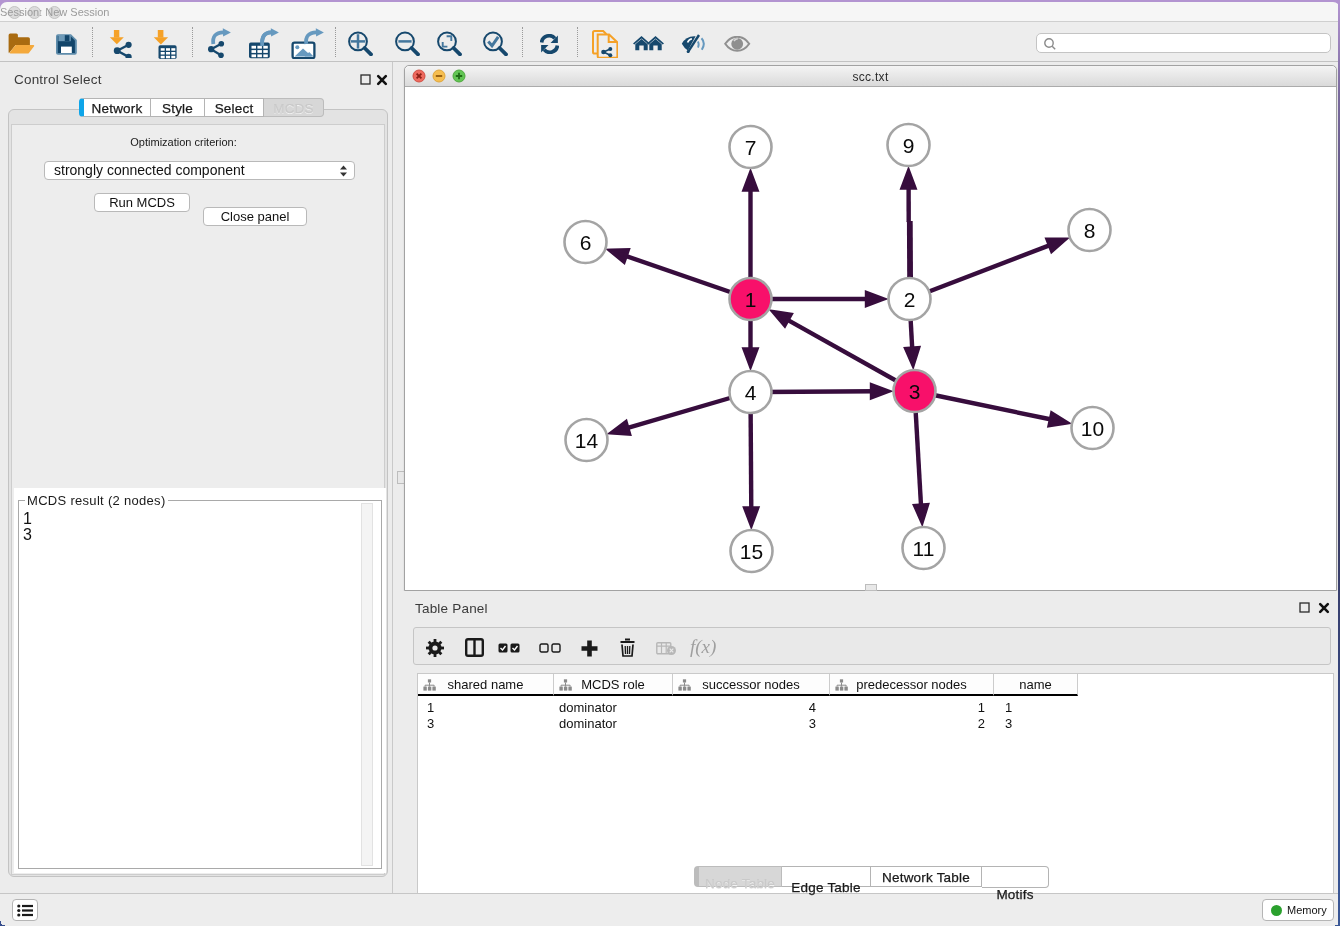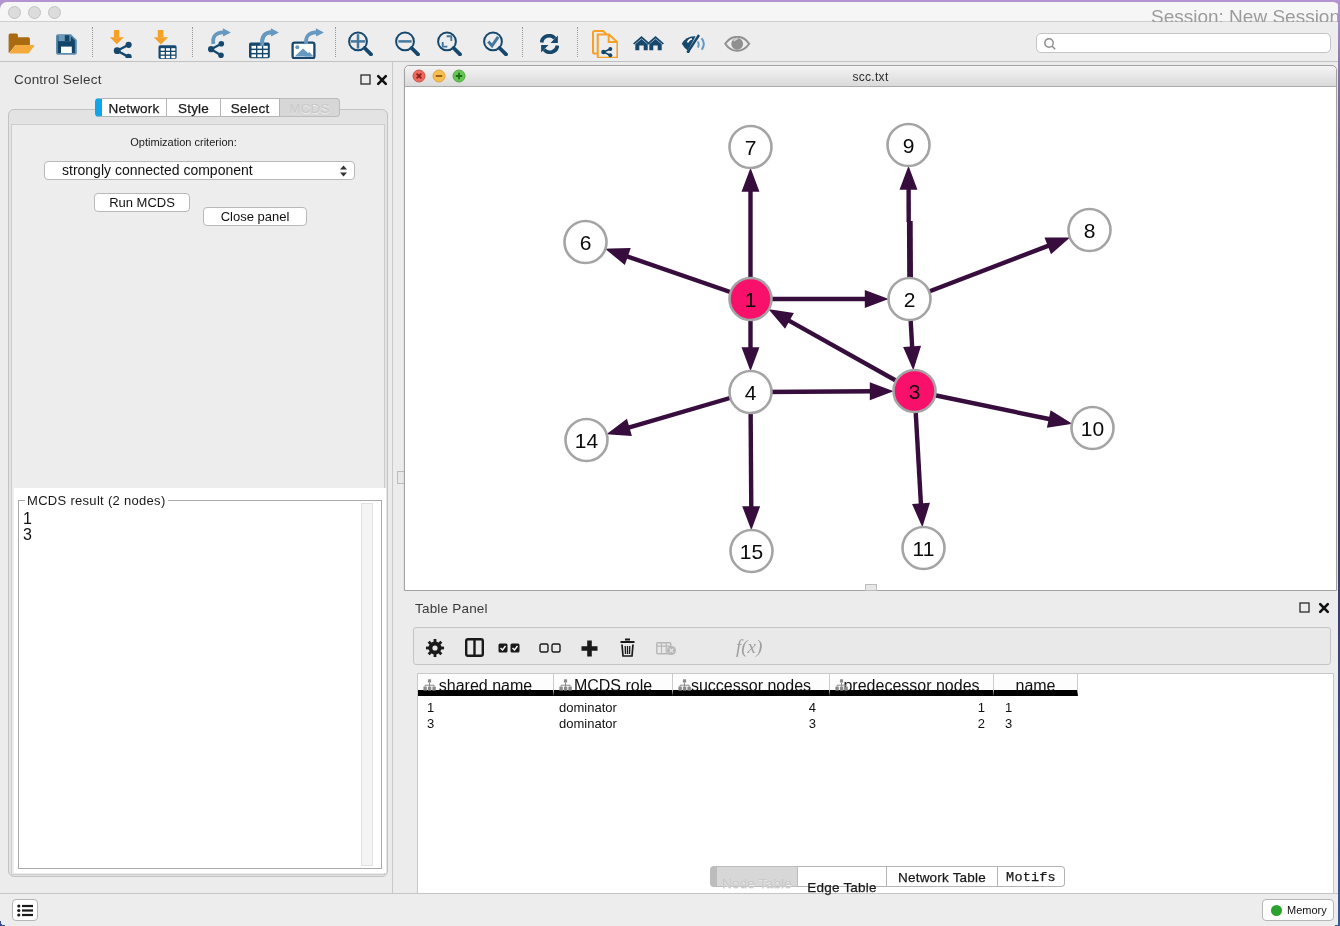--- a/index.html
+++ b/index.html
@@ -6,59 +6,59 @@
 html,body { width:1340px; height:926px; overflow:hidden; }
 body { font-family:"Liberation Sans", sans-serif; background:#ececec; position:relative; }
 .abs { position:absolute; }
 
 
 #desktop { left:0; top:0; width:1340px; height:12px; background:#b394d1; }
 #titlebar { left:0; top:2px; width:1340px; height:20px; background:#f6f6f6; border-bottom:1px solid #cfcfcf; border-radius:7px 7px 0 0; }
 #deskright { right:0; top:2px; width:2.5px; height:924px; background:linear-gradient(#b394d1 0%, #7a6a9e 10%, #4a4472 30%, #3a3a62 55%, #354d8c 85%, #3a5796 100%); z-index:50; }
 .deskcorner { width:5px; height:5px; top:921px; z-index:51; }
 .tdot { position:absolute; top:4px; width:13px; height:13px; border-radius:50%; background:#dcdcdc; border:1px solid #c3c3c3; }
-#ttitle { position:absolute; left:0; right:0; top:4px; text-align:right; font-size:19px; color:#9b9b9b; }
+#ttitle { position:absolute; left:0; right:0; top:4px; text-align:left; font-size:11px; color:#9b9b9b; }
 
 
 #toolbar { left:0; top:22px; width:1340px; height:40px; background:#ededed; border-bottom:1px solid #c2c2c2; }
 .tsep { position:absolute; top:5px; height:30px; width:0; border-left:1px dotted #9a9a9a; }
 .ticon { position:absolute; top:8px; }
 #searchbox { position:absolute; left:1036px; top:11px; width:295px; height:20px; background:#fff; border:1px solid #c4c4c4; border-radius:5px; }
 
 
 #cpanel { left:0; top:62px; width:393px; height:831px; background:#ececec; border-right:1px solid #c9c9c9; }
 .paneltitle { font-size:13.5px; letter-spacing:0.2px; color:#3a3a3a; }
 
 .tabrow { position:absolute; display:flex; z-index:5; }
 .tab { font-size:13.5px; font-weight:normal; -webkit-text-stroke:0.25px currentColor; letter-spacing:0.2px; color:#1a1a1a; background:#fff; border:1px solid #b4b4b4; border-left:none; text-align:center; padding-top:2px; }
-.tab.first { border-left:7px solid #0ea5e9; border-radius:4px 0 0 4px;margin-left:16px; }
+.tab.first { border-left:5px solid #0ea5e9; border-radius:4px 0 0 4px; }
 .tab.last { border-radius:0 4px 4px 0; }
 .tab.disabled { background:#d7d7d7; color:#c9c9c9; text-shadow:0 1px 0 #f2f2f2; border-color:#bcbcbc; }
 #tabpane { left:8px; top:109px; width:380px; height:768px; background:#e3e3e3; border:1px solid #c3c3c3; border-radius:6px; }
 #innerpane { left:11px; top:124px; width:374px; height:751px; background:#ededed; border:1px solid #cdcdcd; }
 #optlabel { left:0; top:136px; width:367px; text-align:center; font-size:11px; color:#1a1a1a; }
-#dropdown { left:44px; top:161px; width:311px; height:19px; background:#fff; border:1px solid #b9b9b9; border-radius:4px; font-size:14px; color:#111; line-height:17px; padding-left:17px; }
+#dropdown { left:44px; top:161px; width:311px; height:19px; background:#fff; border:1px solid #b9b9b9; border-radius:4px; font-size:14px; color:#111; line-height:17px; padding-left:9px; }
 .btn { position:absolute; height:19px; background:#fff; border:1px solid #b9b9b9; border-radius:4px; font-size:13px; color:#111; text-align:center; line-height:17px; }
 #mcdsbox { left:14px; top:488px; width:372px; height:385px; background:#fff; }
 #mcdsfield { left:18px; top:500px; width:364px; height:369px; border:1px solid #a9a9a9; background:#fff; }
 #mcdslegend { position:absolute; left:6px; top:-8px; background:#fff; padding:0 2px; font-size:13px; letter-spacing:0.3px; color:#1a1a1a; }
 #mcdstext { position:absolute; left:4px; top:10px; font-size:16px; color:#111; line-height:16.4px; }
 #mcdsscroll { position:absolute; right:8px; top:2px; bottom:2px; width:12px; background:#f4f4f4; border:1px solid #e2e2e2; }
 
 
 #netwin { left:404px; top:65px; width:933px; height:526px; background:#fff; border:1px solid #a2a2a2; border-radius:5px 5px 0 0; box-shadow:0 1px 2px rgba(0,0,0,0.12); }
 #nettitle { position:absolute; left:0; top:0; right:0; height:21px; background:linear-gradient(#f4f4f4,#dadada); border-bottom:1px solid #ababab; border-radius:5px 5px 0 0; }
 #nettitle span.t { position:absolute; left:0; right:0; top:4px; text-align:center; font-size:12px; letter-spacing:0.3px; color:#2c2c2c; }
 #netsplith { position:absolute; left:460px; bottom:-1px; width:12px; height:7px; background:#e8e8e8; border:1px solid #bdbdbd; }
 
 
 #tpanel { left:394px; top:591px; width:946px; height:302px; background:#ececec; }
 #ttoolbar { position:absolute; left:19px; top:36px; width:918px; height:38px; background:#e9e9e9; border:1px solid #c5c5c5; border-radius:3px; }
 #thead { position:absolute; left:23px; top:82px; width:917px; height:267px; background:#fff; border:1px solid #c9c9c9; }
-.hcell { position:absolute; top:0; height:22px; border-right:1px solid #cccccc; border-bottom:6px solid #000000; background:#fdfdfd; font-size:16px; color:#111; text-align:center; padding-top:3px; }
+.hcell { position:absolute; top:0; height:22px; border-right:1px solid #cccccc; border-bottom:2px solid #000000; background:#fdfdfd; font-size:13px; color:#111; text-align:center; padding-top:3px; }
 .trow { position:absolute; font-size:13px; color:#111; }
 
 
 #statusbar { left:0; top:893px; width:1340px; height:33px; background:#ededed; border-top:1px solid #c6c6c6; }
 #listbtn { position:absolute; left:12px; top:5px; width:26px; height:22px; background:#fff; border:1px solid #b5b5b5; border-radius:4px; }
 #membtn { position:absolute; right:6px; top:5px; width:72px; height:22px; background:#fff; border:1px solid #b5b5b5; border-radius:4px; font-size:11px; color:#111; }
 
 
 #vsplit { left:397px; top:471px; width:8px; height:13px; background:#e8e8e8; border:1px solid #bdbdbd; }
 </style>
@@ -381,21 +381,21 @@
         <path d="M6 1.5 h5 M1.5 4 h14" stroke="#1a1a1a" stroke-width="1.8" fill="none"></path>
 <path d="M3 6.5 l1 11.5 h9 l1 -11.5" stroke="#1a1a1a" stroke-width="1.7" fill="none"></path>
 <path d="M6.2 8 l.3 8 M8.5 8 v8 M10.8 8 l-.3 8" stroke="#1a1a1a" stroke-width="1.3" fill="none"></path>
       </svg>
   <svg style="position:absolute;left:242px;top:14px;" width="21" height="13" viewBox="0 0 21 13">
         <rect x="0.8" y="0.8" width="14" height="11" rx="1" fill="none" stroke="#b7b7b7" stroke-width="1.4"></rect>
 <path d="M0.8 4.2 H14.8 M5.5 1 V12 M10.2 1 V12" stroke="#b7b7b7" stroke-width="1.2"></path>
 <circle cx="15.5" cy="8.5" r="4.5" fill="#b7b7b7"></circle>
         <path d="M13.7 6.7 l3.6 3.6 M17.3 6.7 l-3.6 3.6" stroke="#e9e9e9" stroke-width="1.2"></path>
       </svg>
-  <div style="position:absolute;left:276px;top:8px;font-family:'Liberation Serif',serif;font-style:italic;font-size:19px;color:#9f9f9f;margin-left:46px;">f(x)</div>
+  <div style="position:absolute;left:276px;top:8px;font-family:'Liberation Serif',serif;font-style:italic;font-size:19px;color:#9f9f9f;">f(x)</div>
     </div>
   <div id="thead">
     <div class="hcell" style="left:0px;width:136px;"><svg width="13" height="12" viewBox="0 0 13 12" style="position:absolute;left:5px;top:5px;">
           <g fill="#8a8a8a">
             <rect x="4.9" y="0.3" width="3.2" height="3.2"></rect>
             <rect x="0.4" y="7.6" width="3.4" height="4"></rect>
             <rect x="4.9" y="7.6" width="3.4" height="4"></rect>
             <rect x="9.4" y="7.6" width="3.4" height="4"></rect>
           </g>
           <path d="M6.5 3.5 V6.2 M2.1 7.6 V6.2 H11.1 V7.6 M6.5 6.2 V7.6" stroke="#8a8a8a" stroke-width="1" fill="none"></path>
@@ -436,21 +436,21 @@
       <div class="trow" style="left:9px;top:42px;width:40px;text-align:left;">3</div>
       <div class="trow" style="left:141px;top:42px;width:90px;text-align:left;">dominator</div>
       <div class="trow" style="left:255px;top:42px;width:143px;text-align:right;">3</div>
       <div class="trow" style="left:412px;top:42px;width:155px;text-align:right;">2</div>
       <div class="trow" style="left:587px;top:42px;width:40px;text-align:left;">3</div>
   </div>
   <div class="tabrow" style="left:300px;top:275px;height:21px;">
     <div class="tab first disabled" style="width:88px;padding-top:9px;">Node Table</div>
     <div class="tab" style="width:89px;padding-top:13px;">Edge Table</div>
     <div class="tab" style="width:111px;padding-top:3px;">Network Table</div>
-    <div class="tab last" style="width:67px;padding-top:3px;font-family:Liberation Mono, monospace;">Motifs</div>
+    <div class="tab last" style="width:67px;padding-top:20px;">Motifs</div>
   </div>
 </div>
 
 <div class="abs" id="statusbar">
   <div id="listbtn">
       <svg width="16" height="13" viewBox="0 0 16 13" style="position:absolute;left:4px;top:4px;">
 <g fill="#1a1a1a">
           <circle cx="1.8" cy="2" r="1.6"></circle>
           <circle cx="1.8" cy="6.5" r="1.6"></circle>
           <circle cx="1.8" cy="11" r="1.6"></circle>

